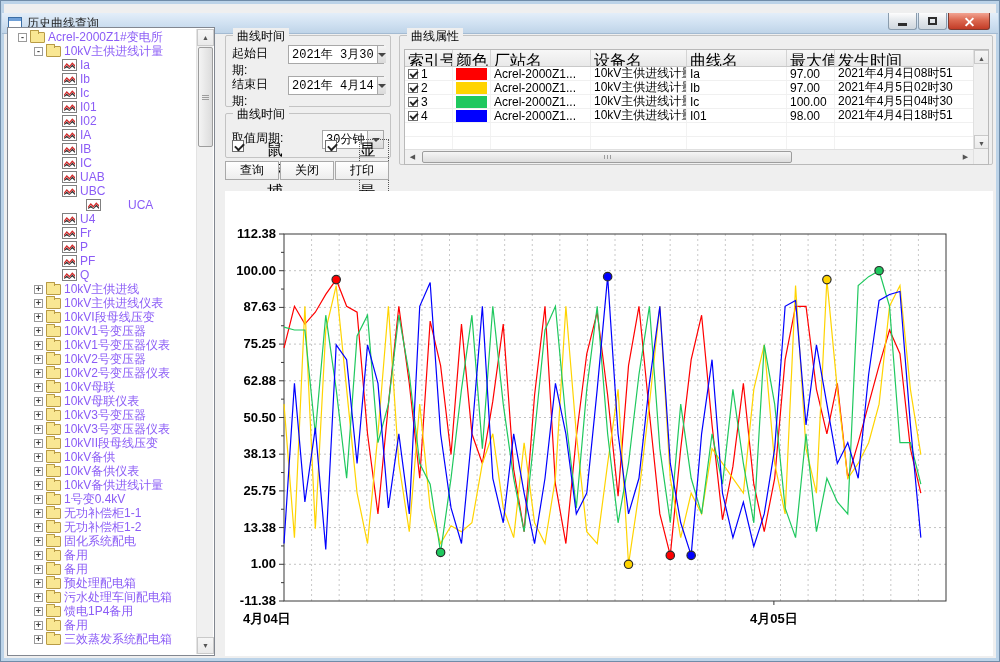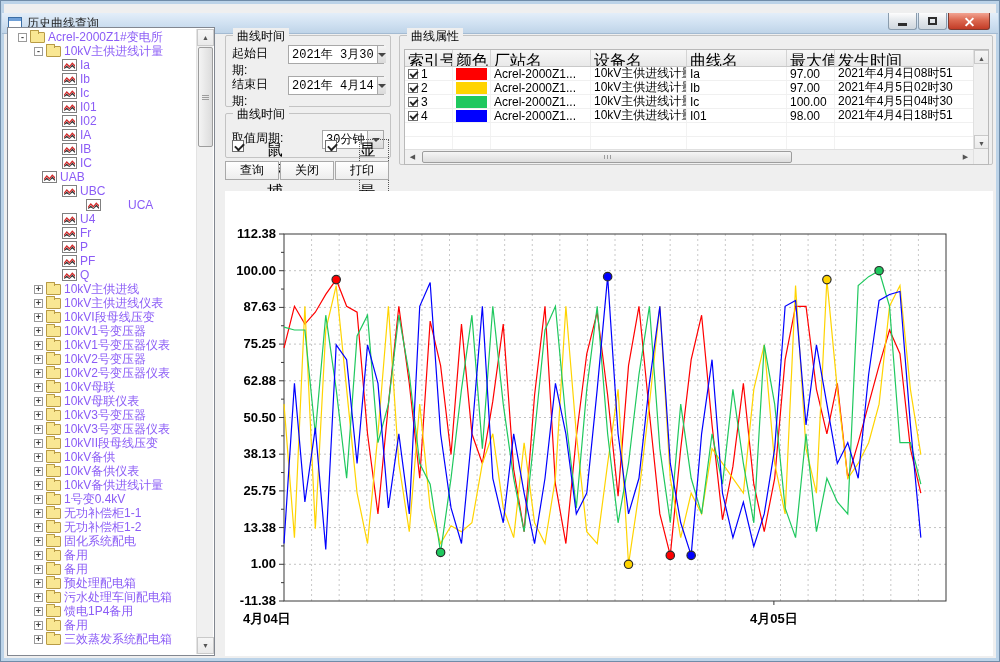--- a/index.html
+++ b/index.html
@@ -183,21 +183,21 @@
           <span class="t-icon curve"></span>
           <span class="t-label">IB</span>
         </div>
 
         <div class="titem" style="padding-left: 42px;">
           <span class="t-expander none"></span>
           <span class="t-icon curve"></span>
           <span class="t-label">IC</span>
         </div>
 
-        <div class="titem" style="padding-left: 22px;">
+        <div class="titem" style="padding-left: 42px;">
           <span class="t-expander none"></span>
           <span class="t-icon curve"></span>
           <span class="t-label">UAB</span>
         </div>
 
         <div class="titem" style="padding-left: 42px;">
           <span class="t-expander none"></span>
           <span class="t-icon curve"></span>
           <span class="t-label">UBC</span>
         </div>

